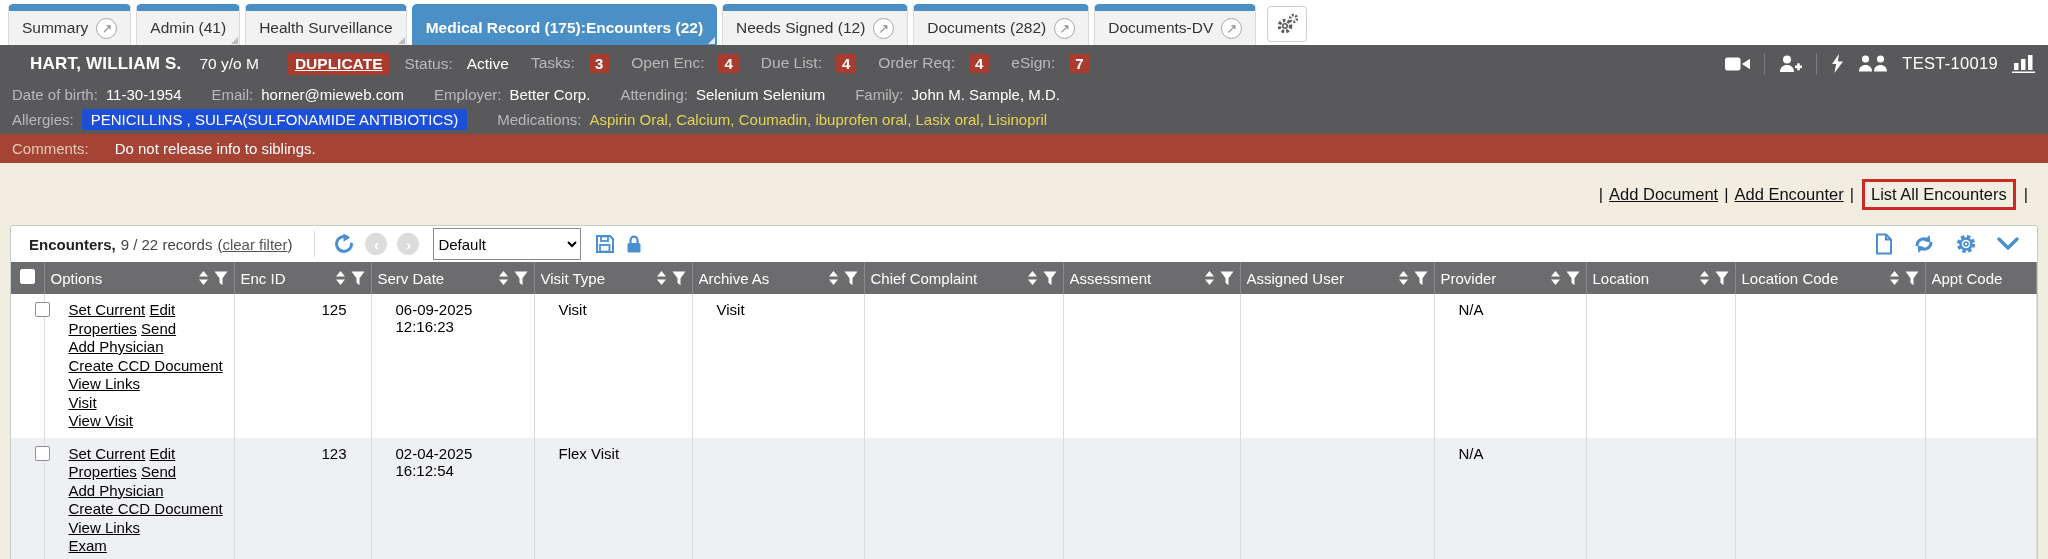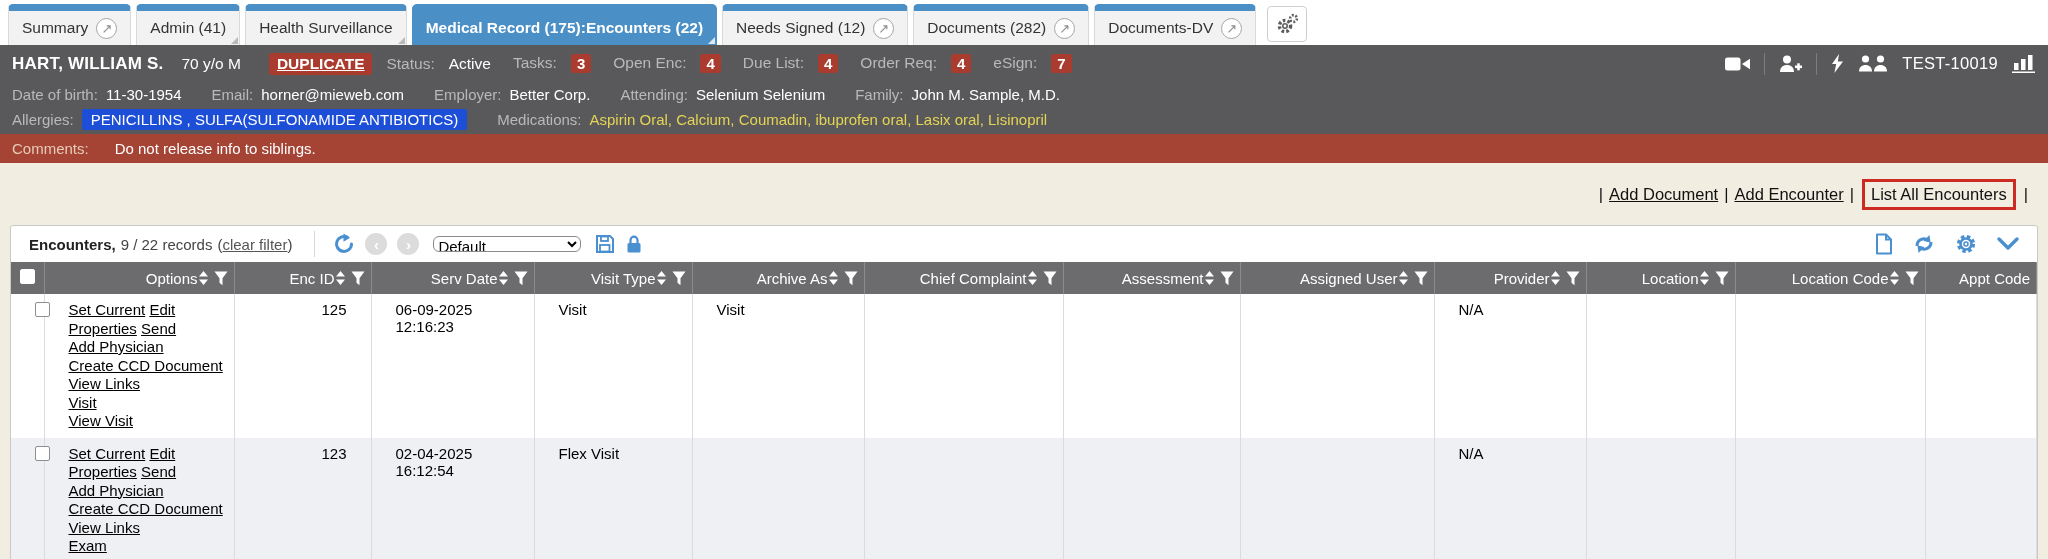--- a/index.html
+++ b/index.html
@@ -14,21 +14,21 @@
   .tab.fold::after { content:""; position:absolute; right:1px; bottom:1px; width:0; height:0;
          border-left:7px solid transparent; border-bottom:7px solid #b9b9b9; }
   .tab.active.fold::after { border-bottom-color:#dfe9f2; }
   .popout { width:21px; height:21px; border:1px solid #a5a5a5; border-radius:50%; color:#8b8b8b; font-size:13px;
             display:inline-flex; align-items:center; justify-content:center; background:#fff; }
   .gearbtn { margin-left:6px; margin-bottom:3px; width:40px; height:36px; border:1px solid #cfcfcf; border-radius:4px; background:#fff;
              display:flex; align-items:center; justify-content:center; cursor:pointer; }
 
   
   .pt-bar { background:#59595b; color:#fff; }
-  .pt-row1 { height:37px; display:flex; align-items:center; padding:0 12px; gap:14px; font-size:15.5px; }
+  .pt-row1 { height:37px; display:flex; align-items:center; padding:0 12px; gap:14px; font-size:15.5px;margin-left:18px; }
   .pt-name { font-weight:bold; font-size:17px; letter-spacing:.2px; }
   .pt-age { margin-left:4px; }
   .badge-dup { background:#a93c2f; border-radius:3px; padding:2px 8px; font-weight:bold; text-decoration:underline; margin-left:14px; cursor:pointer; }
   .pt-label { color:#b9b9bb; }
   .pt-pair { display:flex; gap:14px; }
   .cnt-badge { background:#a93c2f; color:#fff; font-weight:bold; border-radius:3px; padding:1px 6px; font-size:15px; }
   .pt-right { margin-left:auto; display:flex; align-items:center; gap:14px; }
   .pt-divider { width:1px; height:22px; background:#7d7d7f; }
   .pt-id { font-size:16.5px; letter-spacing:.3px; }
   .pt-iconbtn { display:flex; align-items:center; cursor:pointer; }
@@ -50,27 +50,27 @@
   .hl-box .action-link { text-decoration:none; }
 
   
   .panel { margin:0 10px; background:#fff; border:1px solid #c9c9c9; border-radius:3px; height:400px; }
   .toolbar { height:36px; display:flex; align-items:center; padding:0 10px; gap:10px; }
   .tb-title { display:flex; align-items:center; gap:5px; font-size:15px; color:#444; border-right:1px solid #d7d7d7; padding:0 22px 0 8px; height:26px; }
   .tb-title b { color:#222; }
   .link-quiet { color:#555; text-decoration:underline; cursor:pointer; }
   .circle-btn { width:22px; height:22px; border-radius:50%; background:#dcdcdc; color:#fff; font-size:15px; font-weight:bold;
                 display:inline-flex; align-items:center; justify-content:center; cursor:pointer; }
-  .tb-select { height:16px; width:148px; font-size:15px; border:1px solid #8a8a8a; border-radius:6px; background:#fff; margin:16px 4px; }
+  .tb-select { height:32px; width:148px; font-size:15px; border:1px solid #8a8a8a; border-radius:0; background:#fff; margin:16px 4px; }
   .tb-right { margin-left:auto; display:flex; align-items:center; gap:20px; padding-right:8px; }
   .iconbtn { display:flex; align-items:center; cursor:pointer; }
 
   
   table { width:100%; border-collapse:collapse; table-layout:fixed; }
-  thead th { background:#6c6c6e; color:#fff; font-size:15px; font-weight:normal; text-align:right; height:32px;
+  thead th { background:#6c6c6e; color:#fff; font-size:15px; font-weight:normal; text-align:left; height:32px;
              padding:0 6px; border-right:1px solid #8b8b8d; }
   thead th .thwrap { display:flex; align-items:center; }
   thead th .thlabel { flex:1 1 auto; white-space:nowrap; overflow:hidden; }
   thead th .thicons { display:flex; align-items:center; gap:5px; }
   tbody td { vertical-align:top; padding:7px 24px; font-size:15px; color:#000; border-right:1px solid #dcdcdc; }
   tbody tr.alt { background:#eff0f4; }
   td.num { text-align:right; }
   .optline { line-height:18.5px; white-space:nowrap; }
   .optline a { color:#000; text-decoration:underline; cursor:pointer; }
   .cb { display:inline-block; width:15px; height:15px; background:#fff; border:1px solid #8f8f8f; border-radius:2px; cursor:pointer; }

